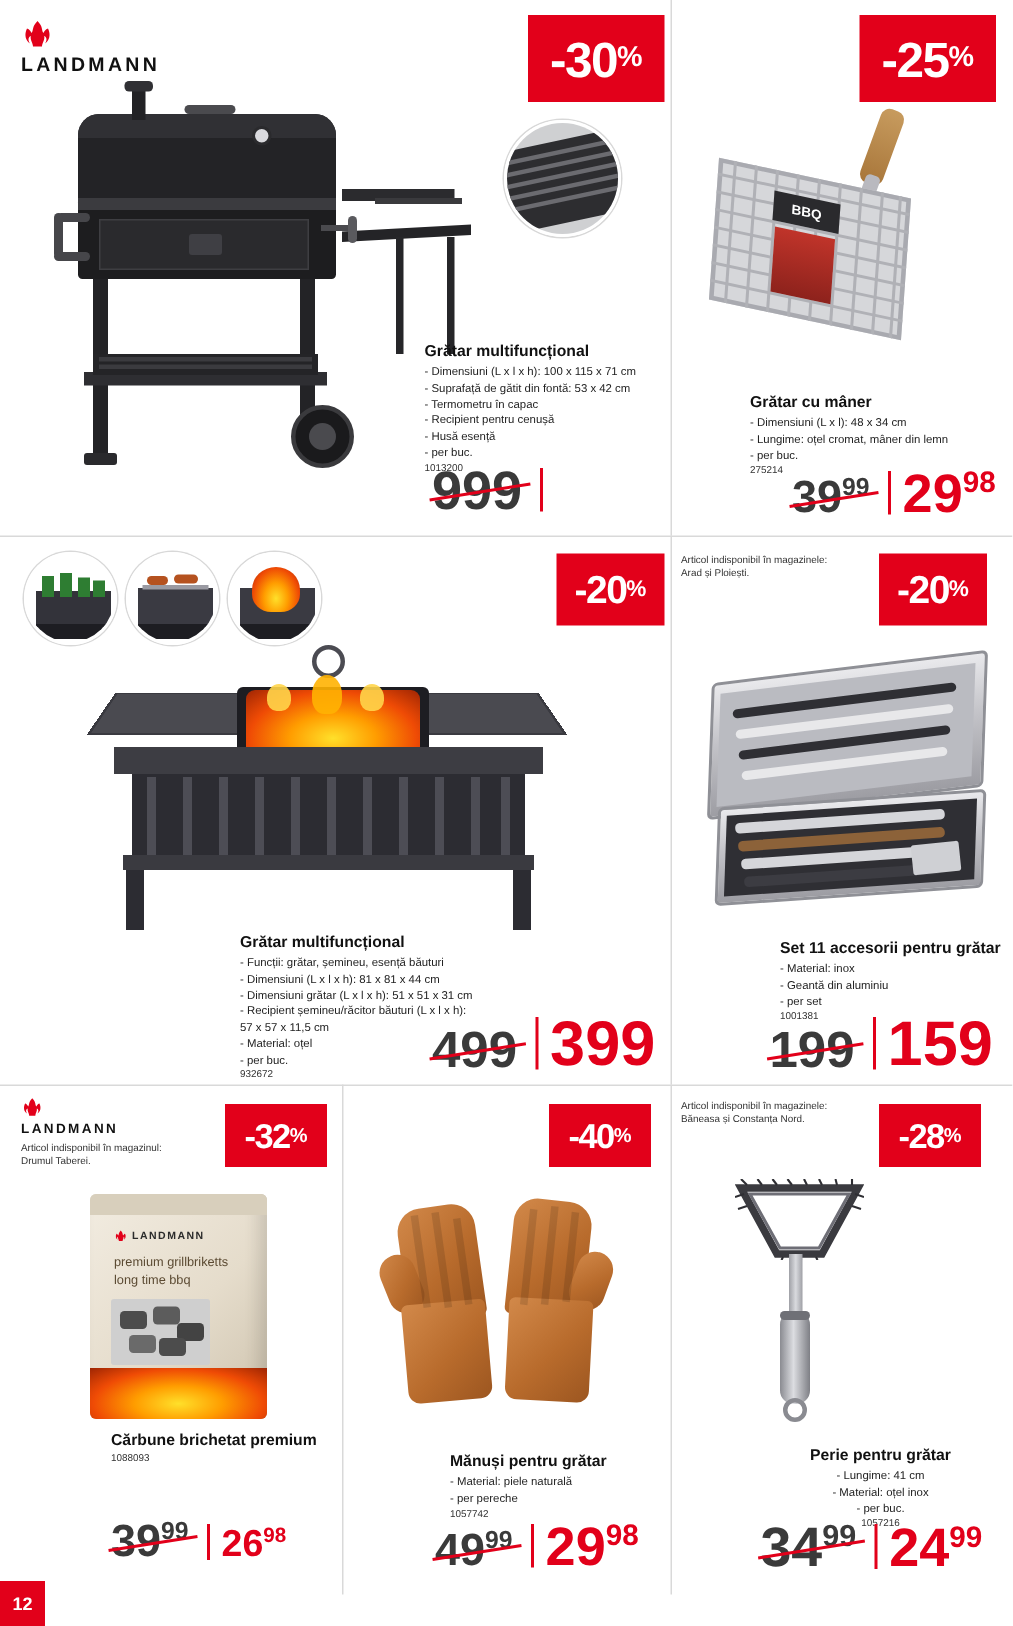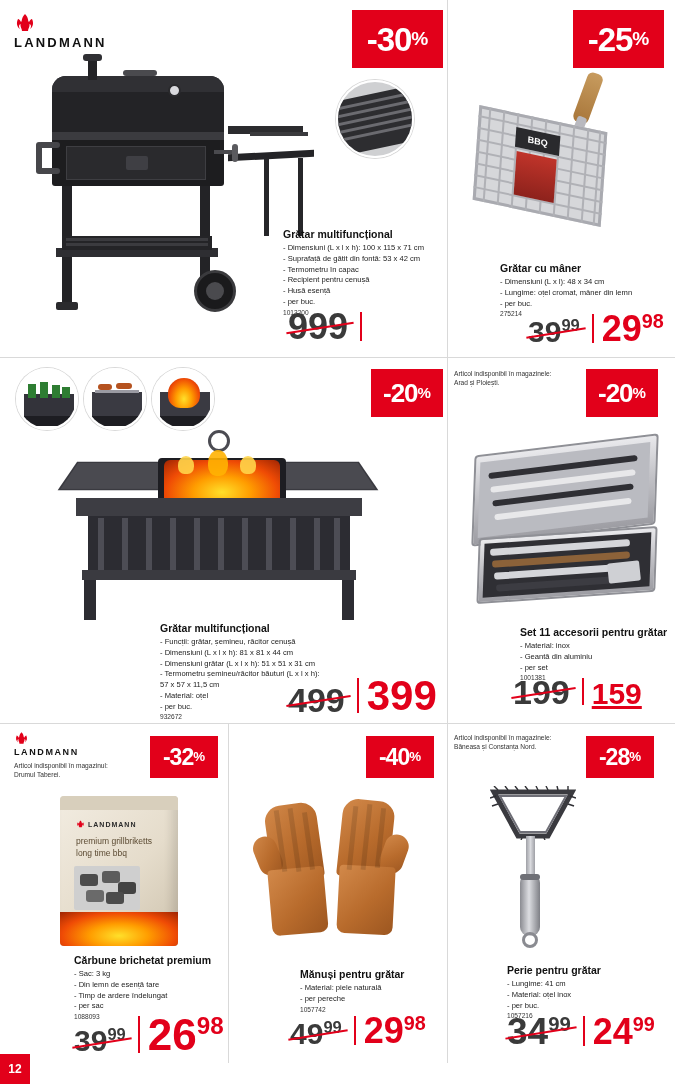--- a/index.html
+++ b/index.html
@@ -332,24 +332,24 @@
 
     <div style="position:absolute; left:22px; top:140px; width:274px; height:10px; background:#3a3a40;"></div>
 
     <div style="position:absolute; left:24px; top:150px; width:12px; height:40px; background:#2c2c32;"></div>
     <div style="position:absolute; left:282px; top:150px; width:12px; height:40px; background:#2c2c32;"></div>
   </div>
 
   <div style="position:absolute; left:160px; top:622px; width:230px;">
     <div class="prodtitle">Grătar multifuncțional</div>
     <div class="specs">
-      <div>- Funcții: grătar, șemineu, răcitor cenușă</div>
+      <div>- Funcții: grătar, șemineu, esență băuturi</div>
       <div>- Dimensiuni (L x l x h): 81 x 81 x 44 cm</div>
       <div>- Dimensiuni grătar (L x l x h): 51 x 51 x 31 cm</div>
-      <div>- Termometru șemineu/răcitor băuturi (L x l x h):</div>
+      <div>- Recipient șemineu/răcitor băuturi (L x l x h):</div>
       <div>  57 x 57 x 11,5 cm</div>
       <div>- Material: oțel</div>
       <div>- per buc.</div>
     </div>
     <div class="artcode">932672</div>
   </div>
   <div class="price-row" style="position:absolute; left:288px; top:676px;">
     <div class="old-price" style="font-size:34px;"><span>499</span></div>
     <div class="sep"></div>
     <div class="new-price" style="font-size:42px;"><span>399</span></div>
@@ -389,21 +389,21 @@
     <div class="specs">
       <div>- Material: inox</div>
       <div>- Geantă din aluminiu</div>
       <div>- per set</div>
     </div>
     <div class="artcode">1001381</div>
   </div>
   <div class="price-row" style="position:absolute; left:513px; top:676px;">
     <div class="old-price" style="font-size:34px;"><span>199</span></div>
     <div class="sep"></div>
-    <div class="new-price" style="font-size:30px;text-decoration:underline;"><span>159</span></div>
+    <div class="new-price" style="font-size:42px;"><span>159</span></div>
   </div>
 
   <div class="logo-wrap logo-small" style="left:14px; top:732px;">
     <div class="logo-flame">
       <svg width="15" height="14" viewBox="0 0 22 20">
         <path d="M11 0 C7 4 8.5 6.5 7 8 C6 5.5 4 5 4 5 C2 9 3 13 6 15 C4 12 5.5 10.5 6.5 10 C6 13 8 14.5 8 17 L14 17 C14 14.5 16 13 15.5 10 C16.5 10.5 18 12 16 15 C19 13 20 9 18 5 C18 5 16 5.5 15 8 C13.5 6.5 15 4 11 0 Z" fill="#e2001a"></path>
       </svg>
     </div>
     <div class="logo-text">LANDMANN</div>
   </div>
@@ -434,32 +434,26 @@
       <div style="position:absolute; left:44px; top:16px; width:18px; height:12px; background:#434343; border-radius:3px;"></div>
       <div style="position:absolute; left:12px; top:24px; width:18px; height:12px; background:#6a6a6a; border-radius:3px;"></div>
       <div style="position:absolute; left:32px; top:26px; width:18px; height:12px; background:#4c4c4c; border-radius:3px;"></div>
     </div>
 
     <div class="fire" style="position:absolute; left:0px; top:116px; width:118px; height:34px; border-radius:0 0 4px 4px;"></div>
   </div>
 
   <div style="position:absolute; left:74px; top:954px; width:160px;">
     <div class="prodtitle">Cărbune brichetat premium</div>
-    <div class="specs">
-      <div>- Sac: 3 kg</div>
-      <div>- Din lemn de esență tare</div>
-      <div>- Timp de ardere îndelungat</div>
-      <div>- per sac</div>
-    </div>
     <div class="artcode">1088093</div>
   </div>
   <div class="price-row" style="position:absolute; left:74px; top:1014px;">
     <div class="old-price" style="font-size:30px;"><span>39</span><span class="sup">99</span></div>
     <div class="sep"></div>
-    <div class="new-price" style="font-size:44px;"><span>26</span><span class="sup">98</span></div>
+    <div class="new-price" style="font-size:25px;"><span>26</span><span class="sup">98</span></div>
   </div>
 
   <div class="badge" style="left:366px; top:736px; width:68px; height:42px; font-size:23px;">
     <span>-40</span>
       <span class="pct">%</span>
   </div>
 
   <div class="img-area" style="left:248px; top:790px; width:185px; height:160px;">
 
     <div class="glove" style="left:20px; top:14px; width:52px; height:76px; border-radius:16px 16px 4px 4px; transform: rotate(-8deg);"></div>
@@ -526,21 +520,21 @@
     </div>
 
     <div style="position:absolute; left:48px; top:50px; width:9px; height:40px; background:linear-gradient(90deg,#9fa0a6,#d9dade,#9fa0a6);"></div>
 
     <div style="position:absolute; left:42px; top:88px; width:20px; height:62px; border-radius:9px; background:linear-gradient(90deg,#8a8b91,#dcdde1 45%,#7e7f85);"></div>
     <div style="position:absolute; left:42px; top:88px; width:20px; height:6px; border-radius:4px; background:#6f7076;"></div>
 
     <div style="position:absolute; left:44px; top:146px; width:16px; height:16px; border:3px solid #8a8b91; border-radius:50%;"></div>
   </div>
 
-  <div style="position:absolute; left:507px; top:964px; width:160px;">
+  <div style="position:absolute; left:507px; top:964px; width:160px;text-align:center;">
     <div class="prodtitle">Perie pentru grătar</div>
     <div class="specs">
       <div>- Lungime: 41 cm</div>
       <div>- Material: oțel inox</div>
       <div>- per buc.</div>
     </div>
     <div class="artcode">1057216</div>
   </div>
   <div class="price-row" style="position:absolute; left:507px; top:1014px;">
     <div class="old-price" style="font-size:37px;"><span>34</span><span class="sup">99</span></div>

